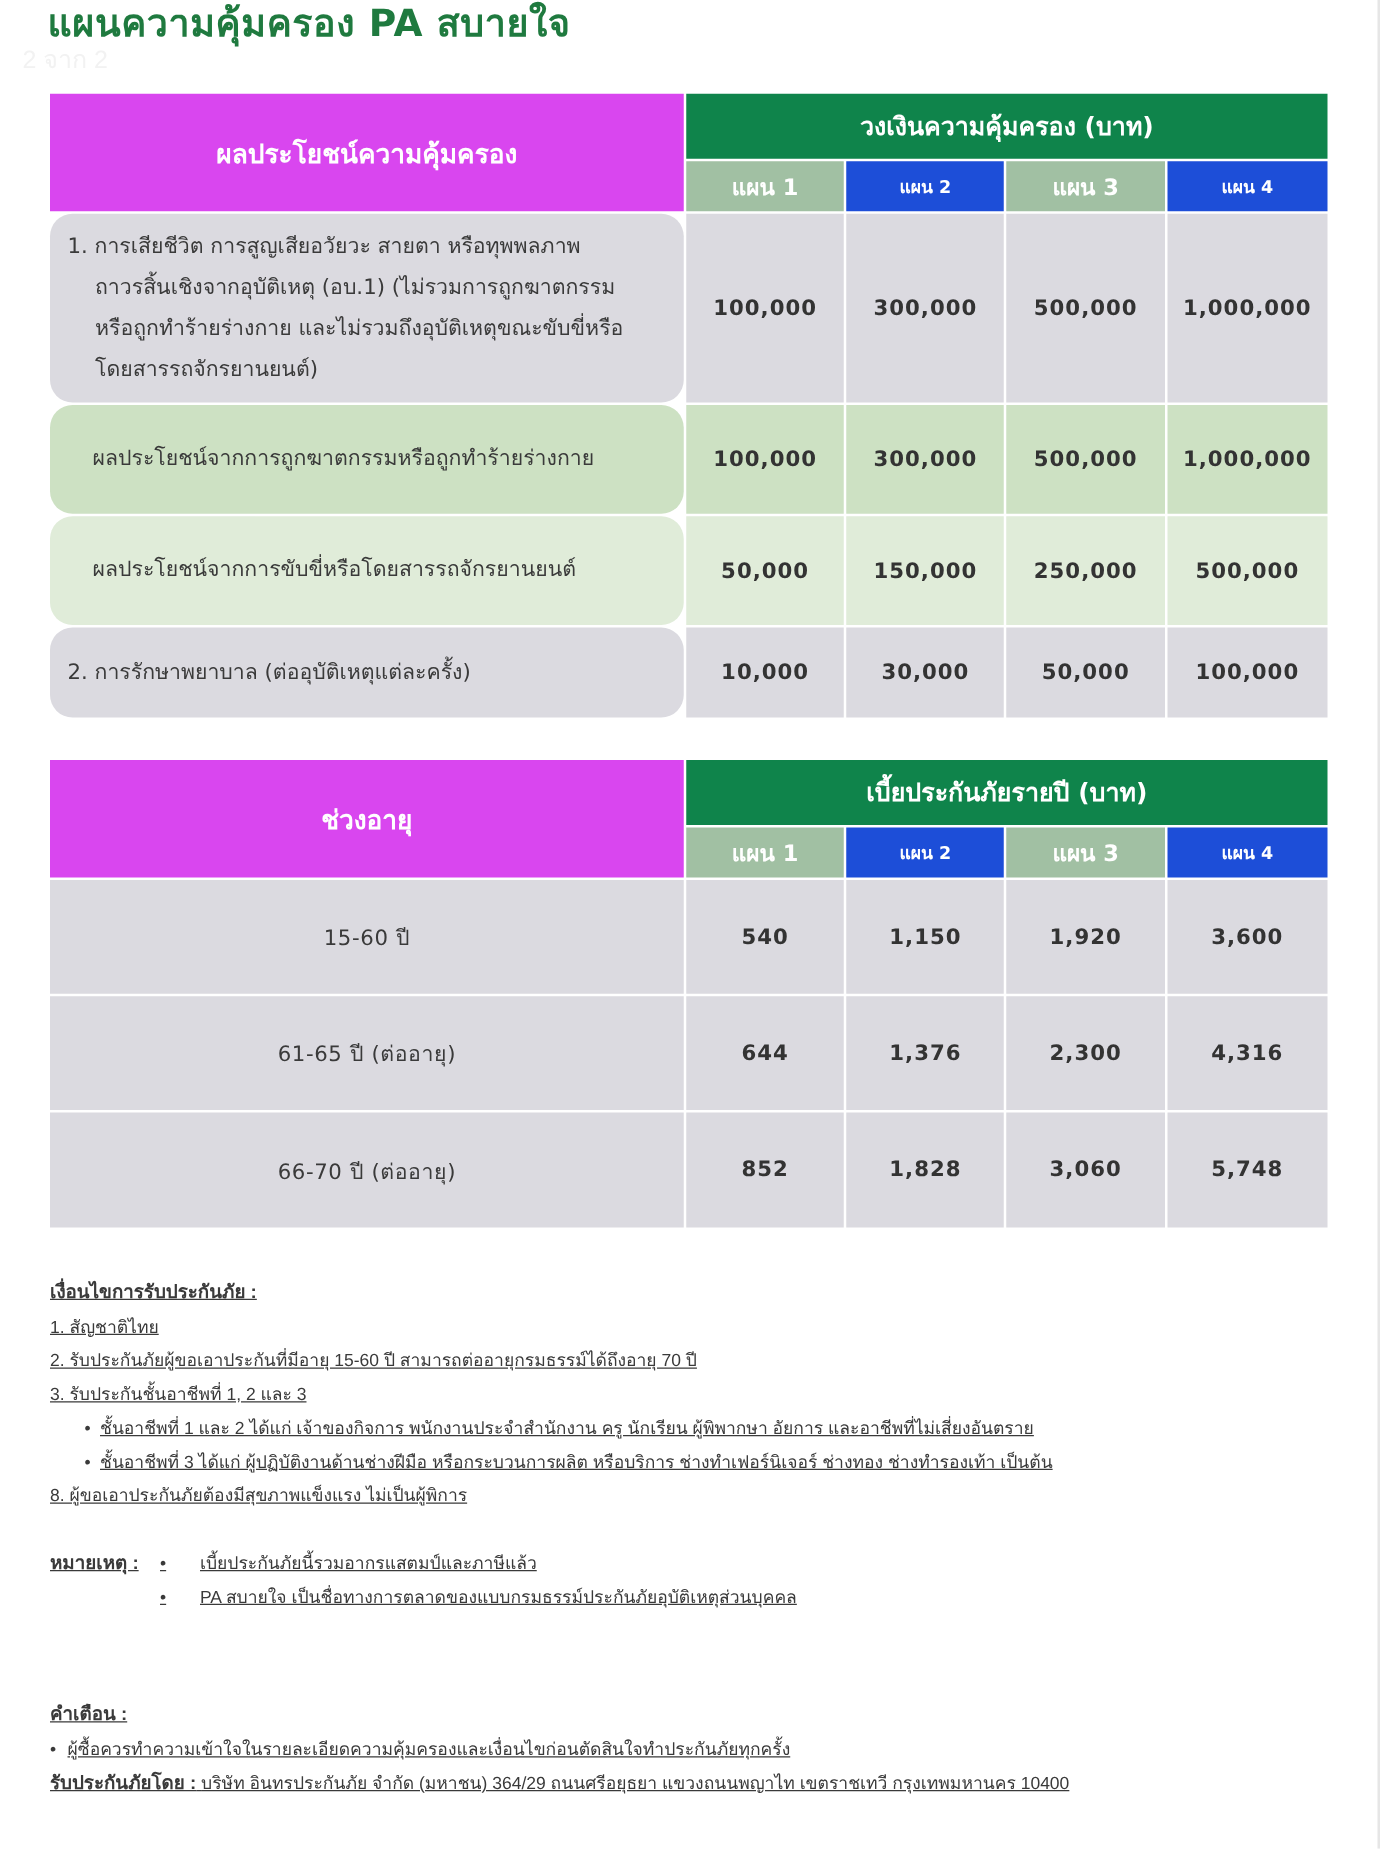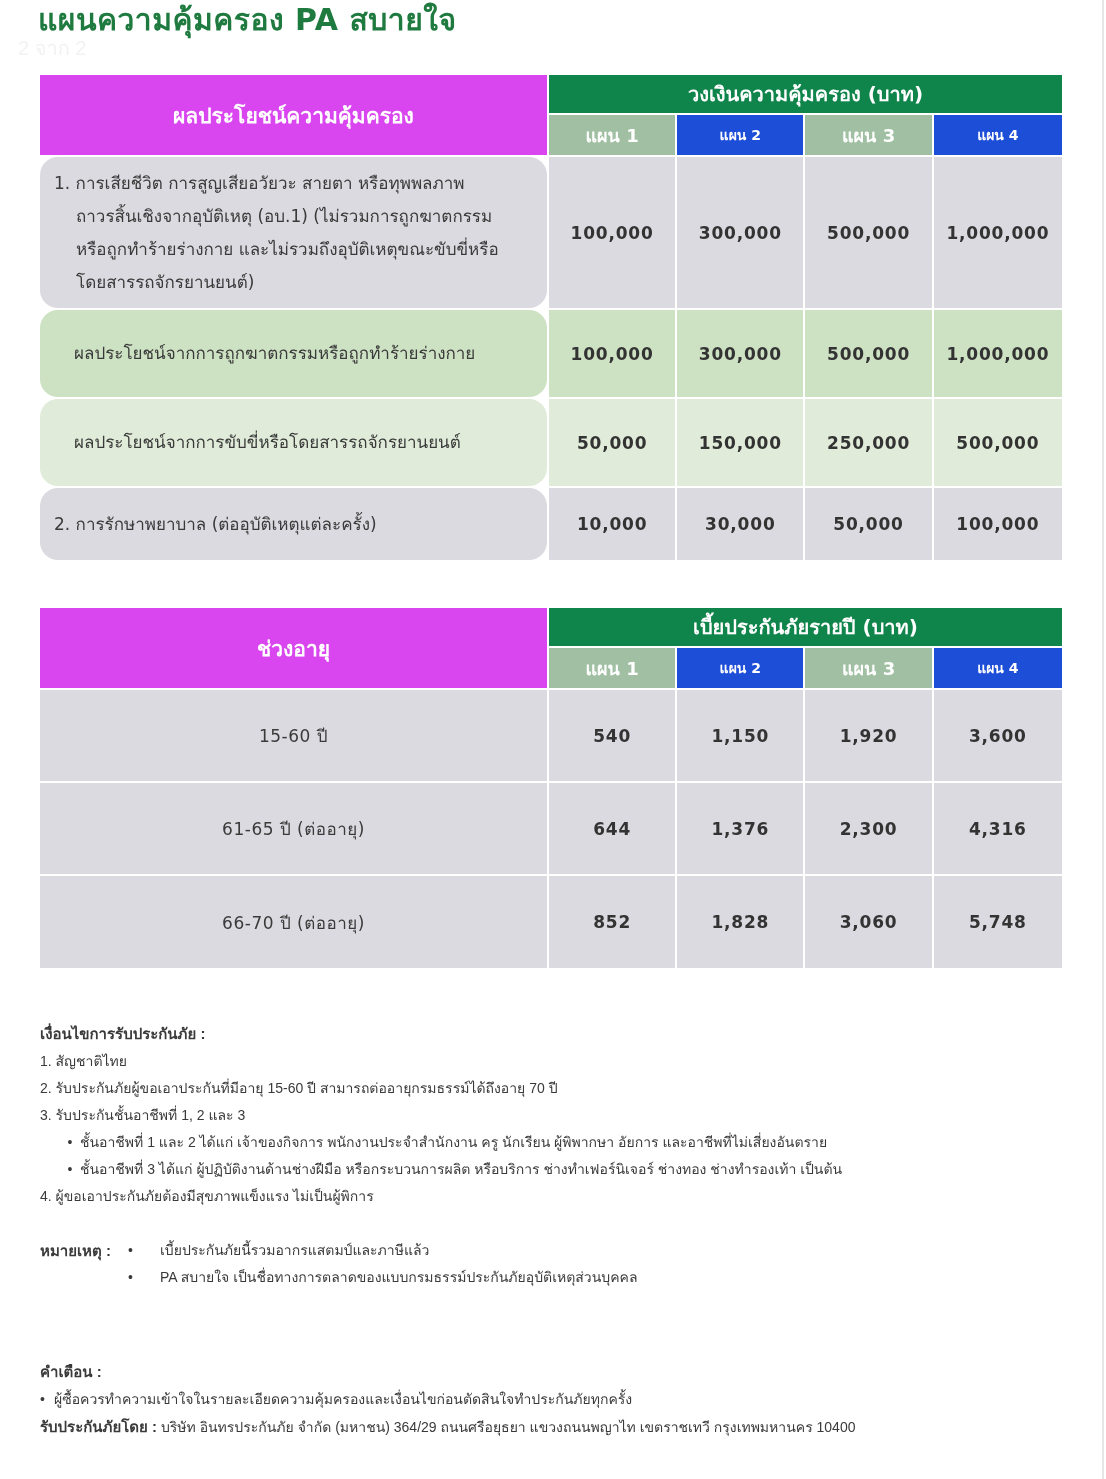--- a/index.html
+++ b/index.html
@@ -19,38 +19,38 @@
   .scroll-rail {
     position: absolute; left: 1102px; top: 0; width: 2px; height: 1479px; background: #e6e6e6;
   }
 
   table.grid {
     position: absolute; left: 38px; border-collapse: separate; border-spacing: 2px;
     table-layout: fixed;
   }
   table.grid td, table.grid th { vertical-align: middle; }
   .hdr-left { background: #d946ef; color: #ffffff; font-size: 21px; font-weight: bold; text-align: center; }
-  .hdr-green { background: #0f844b; color: #ffffff; font-size: 20px; font-weight: bold; text-align: center; height: 38px; }
+  .hdr-green { background: #0f844b; color: #ffffff; font-size: 20px; font-weight: bold; text-align: center; height: 52px; }
   .plan-light { background: #a1c0a3; color: #ffffff; font-size: 18px; font-weight: bold; text-align: center; height: 40px; }
   .plan-dark { background: #1d4ed8; color: #ffffff; font-size: 14px; font-weight: bold; text-align: center; height: 40px; }
 
   .row-gray td { background: #dbdae0; }
   .row-green1 td { background: #cde1c3; }
   .row-green2 td { background: #e0ecd9; }
 
   .label { font-size: 17px; color: #3a3a3a; line-height: 33px; padding-left: 14px; padding-right: 8px; border-radius: 18px; }
   .label.indent { padding-left: 34px; }
   .label .cont { padding-left: 22px; display: block; }
   .val {
     text-align: center; font-size: 17px; font-weight: bold; color: #333;
     font-family: "DejaVu Sans", sans-serif; letter-spacing: 0.8px;
   }
   .age { text-align: center; font-size: 17px; color: #3a3a3a; letter-spacing: 0.5px; }
 
-  .notes { position: absolute; left: 40px; font-size: 14px; color: #3a3a3a; font-family: "Liberation Sans", sans-serif; }
+  .notes { position: absolute; left: 40px; font-size: 14px; color: #3a3a3a; font-family: "Liberation Sans", sans-serif; text-decoration: underline; }
   .notes .h { font-weight: bold; font-size: 15px; line-height: 28px; }
   .notes .line { line-height: 27px; }
   .notes .sub { padding-left: 20px; line-height: 27px; }
   .notes .bullet { display: inline-block; width: 20px; text-align: center; }
   .remark-row { display: flex; line-height: 27px; }
   .remark-label { width: 88px; font-weight: bold; font-size: 15px; }
   .remark-bullet { width: 32px; }
 </style>
 </head>
 <body>
@@ -161,21 +161,21 @@
   <div class="h">เงื่อนไขการรับประกันภัย :</div>
   <div class="line">1. สัญชาติไทย</div>
   <div class="line">2. รับประกันภัยผู้ขอเอาประกันที่มีอายุ 15-60 ปี สามารถต่ออายุกรมธรรม์ได้ถึงอายุ 70 ปี</div>
   <div class="line">3. รับประกันชั้นอาชีพที่ 1, 2 และ 3</div>
   <div class="sub">
     <span class="bullet">•</span><span>ชั้นอาชีพที่ 1 และ 2 ได้แก่ เจ้าของกิจการ พนักงานประจำสำนักงาน ครู นักเรียน ผู้พิพากษา อัยการ และอาชีพที่ไม่เสี่ยงอันตราย</span>
   </div>
   <div class="sub">
     <span class="bullet">•</span><span>ชั้นอาชีพที่ 3 ได้แก่ ผู้ปฏิบัติงานด้านช่างฝีมือ หรือกระบวนการผลิต หรือบริการ ช่างทำเฟอร์นิเจอร์ ช่างทอง ช่างทำรองเท้า เป็นต้น</span>
   </div>
-  <div class="line">4. ผู้ขอเอาประกันภัยต้องมีสุขภาพแข็งแรง ไม่เป็นผู้พิการ</div>
+  <div class="line">8. ผู้ขอเอาประกันภัยต้องมีสุขภาพแข็งแรง ไม่เป็นผู้พิการ</div>
 </div>
 
 <div class="notes" style="top:1237px;">
   <div class="remark-row">
     <span class="remark-label">หมายเหตุ :</span>
     <span class="remark-bullet">•</span>
     <span>เบี้ยประกันภัยนี้รวมอากรแสตมป์และภาษีแล้ว</span>
   </div>
   <div class="remark-row">
     <span class="remark-label"></span>

